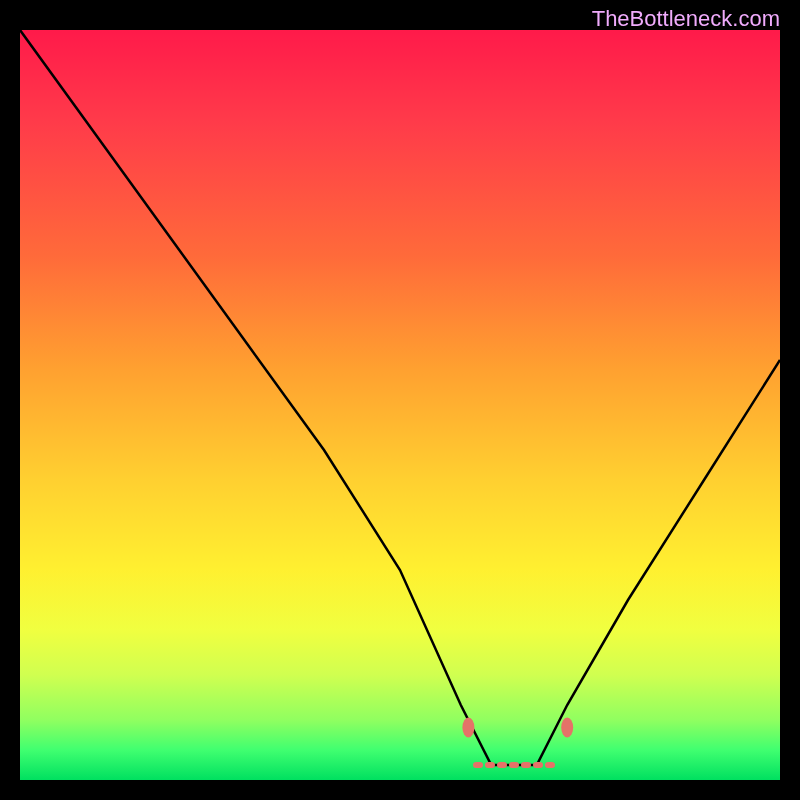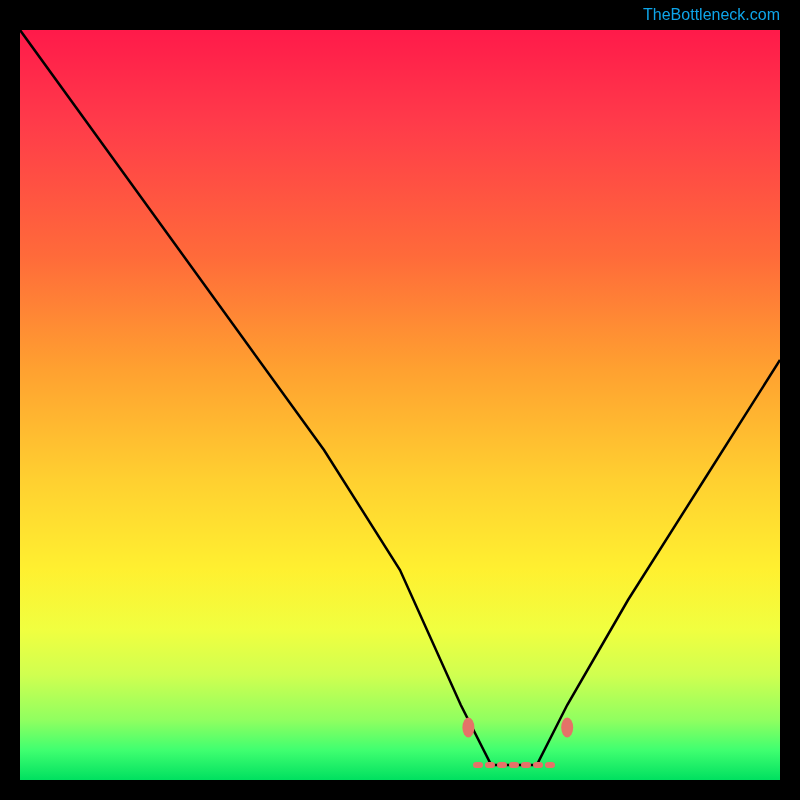--- a/index.html
+++ b/index.html
@@ -14,22 +14,22 @@
   .container {
     position: relative;
     width: 800px;
     height: 800px;
     background: #000;
   }
   .watermark {
     position: absolute;
     top: 6px;
     right: 20px;
-    color: #0ea5e9;
-    font-size: 16px;
+    color: #f0abfc;
+    font-size: 22px;
     font-weight: 500;
     z-index: 10;
   }
   .plot-area {
     position: absolute;
     left: 20px;
     top: 30px;
     width: 760px;
     height: 750px;
   }

